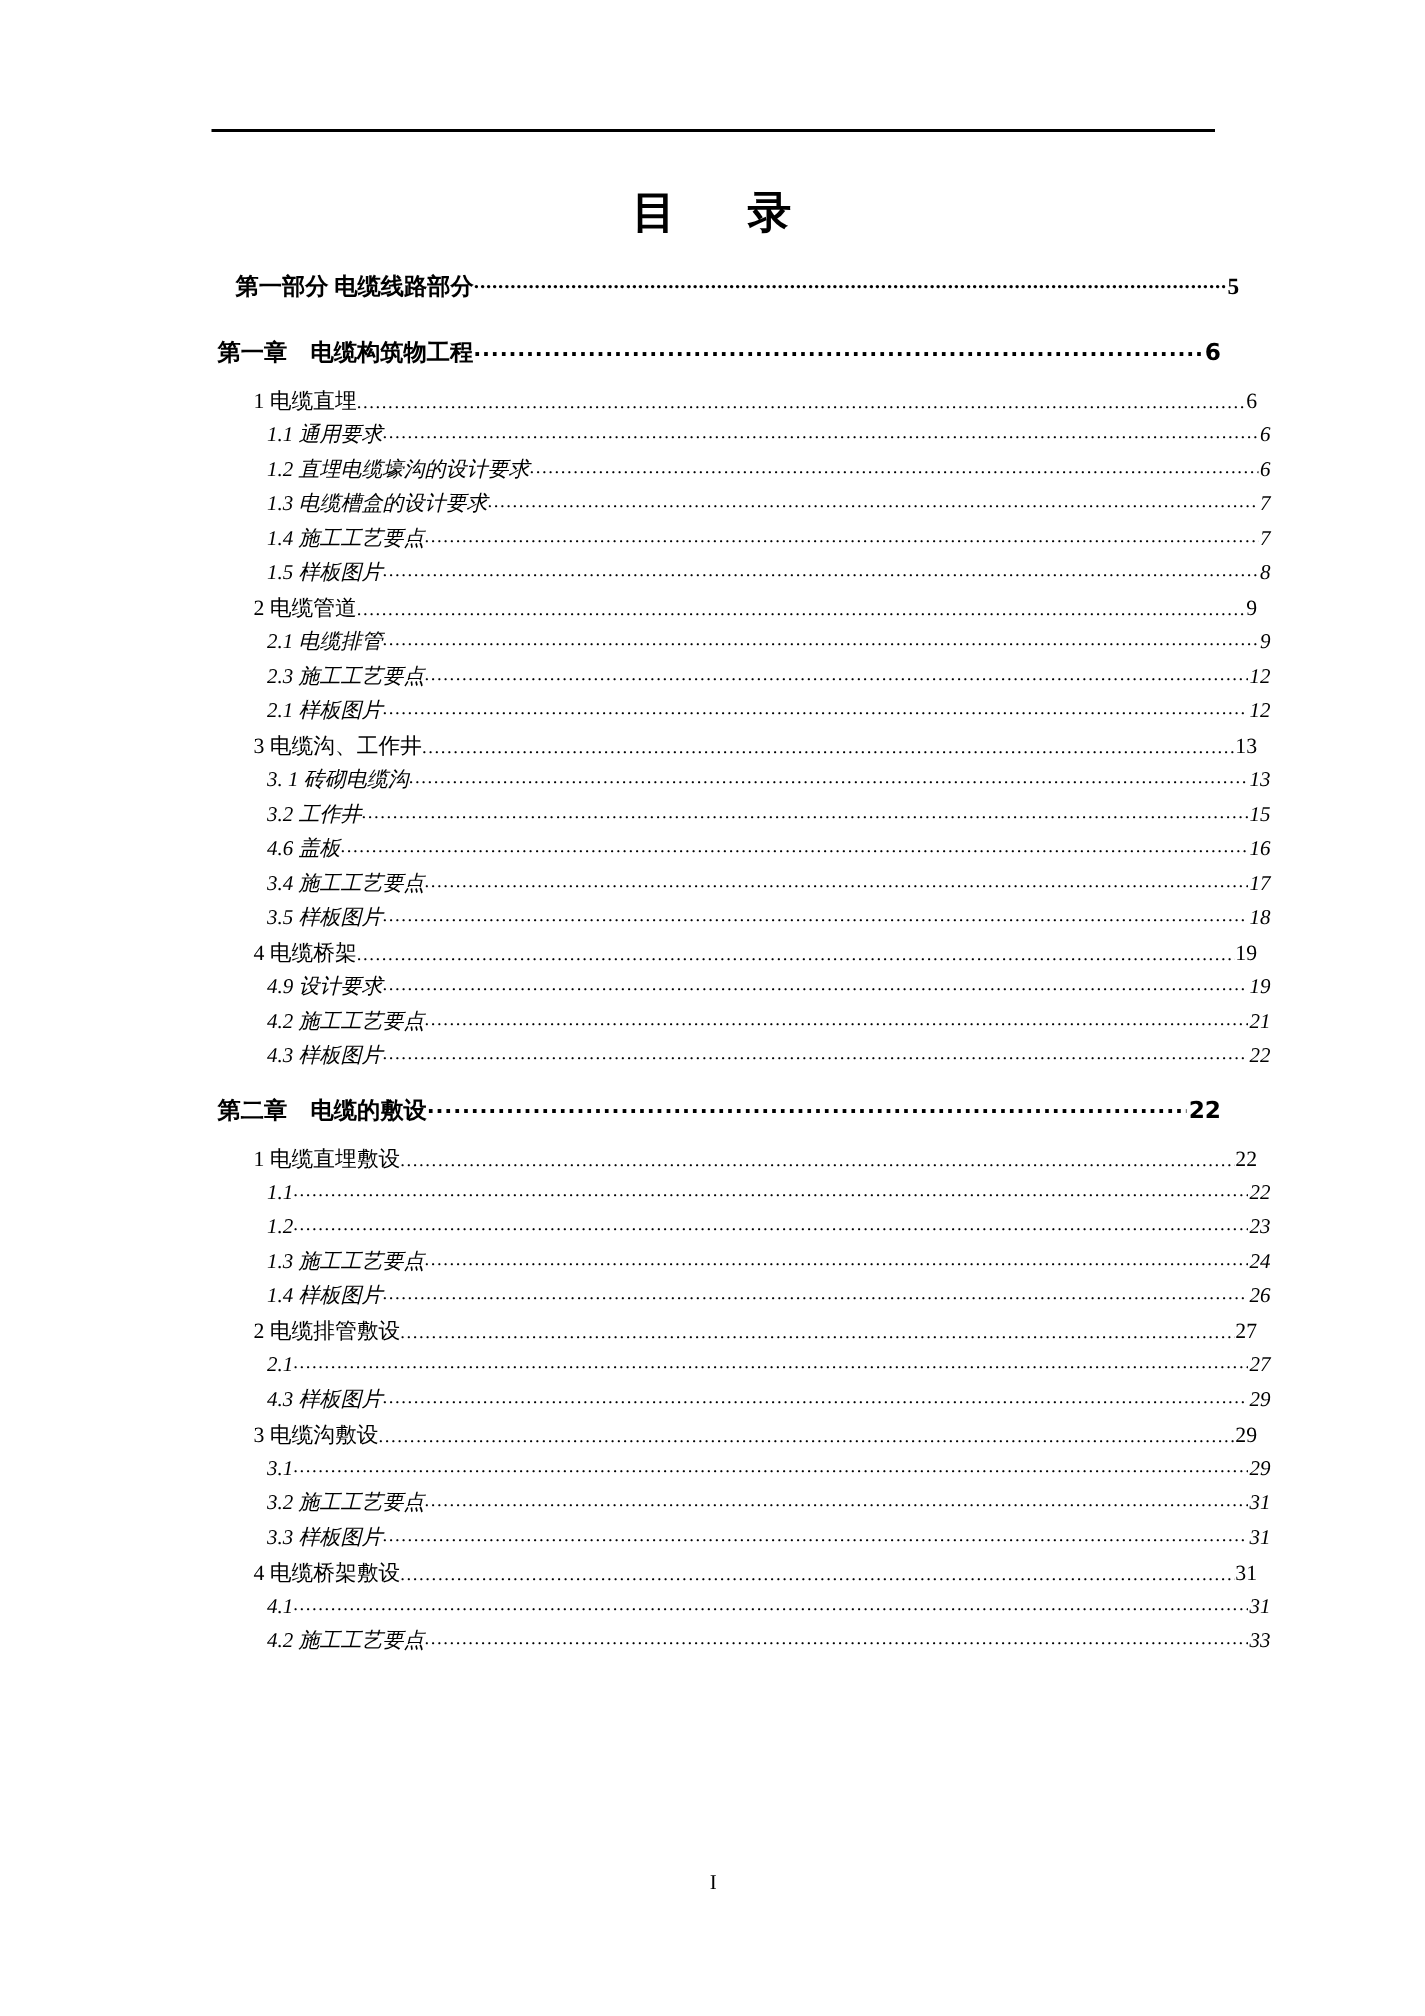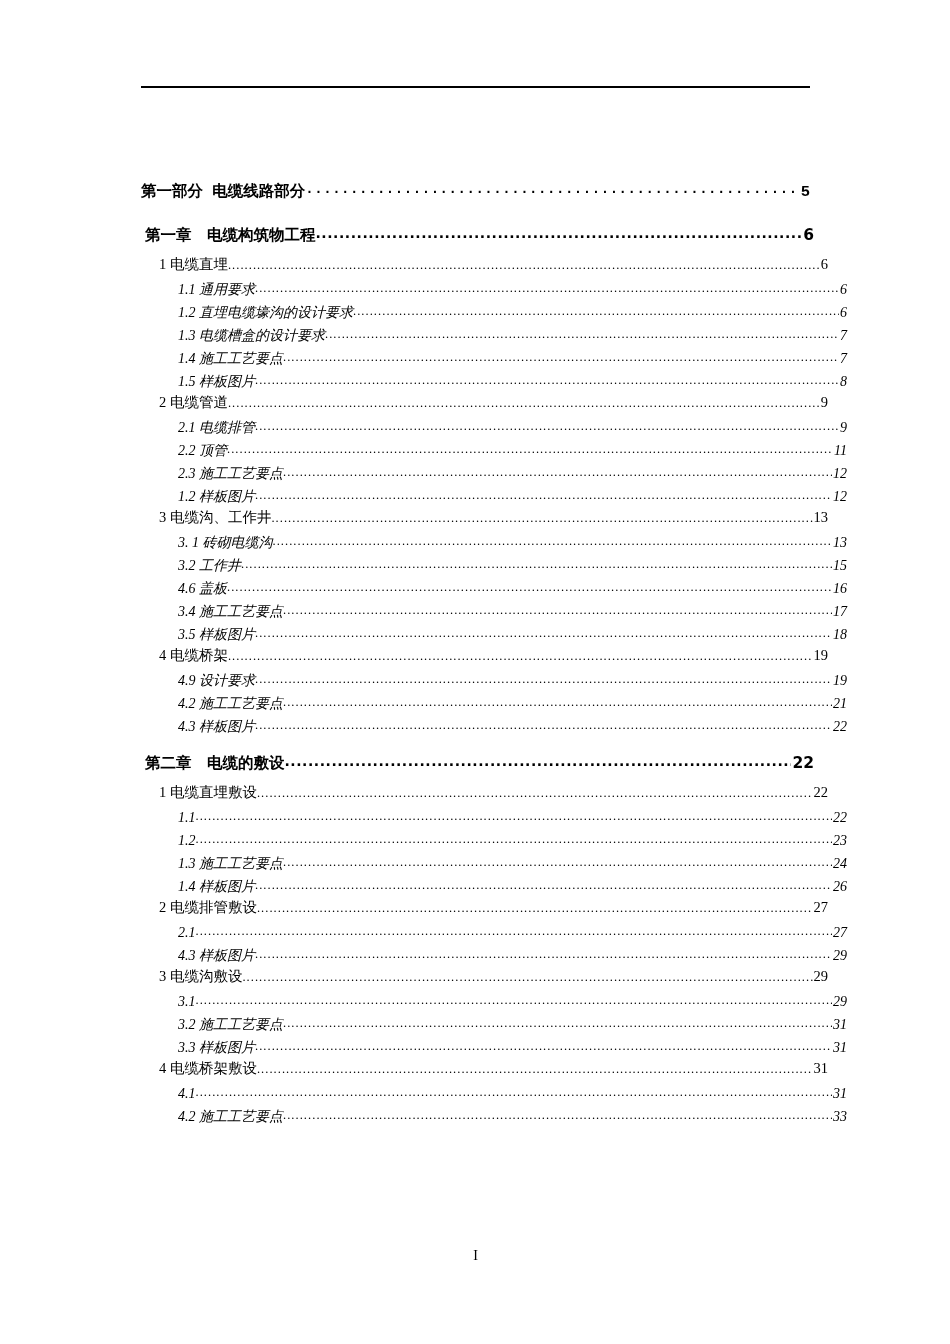--- a/index.html
+++ b/index.html
@@ -94,22 +94,22 @@
   .toc-page {
     flex: 0 0 auto;
     text-align: right;
     padding-left: 1px;
   }
 
   
   .lvl-part {
     font-size: 15.5px;
     font-weight: bold;
-    font-family: Liberation Mono, monospace;
-    margin-left: 0;
+    font-family: Liberation Serif, serif;
+    margin-left: 16px;
     height: 23px;
     align-items: baseline;
   }
   .lvl-part .toc-dots::before {
     letter-spacing: 0.55px;
     font-weight: bold;
     font-size: 14px;
   }
 
   
@@ -123,23 +123,23 @@
   }
   .lvl-chap .toc-dots::before {
     letter-spacing: 0.55px;
     font-weight: bold;
     font-size: 14px;
   }
 
   
   .lvl-2 {
     font-size: 14.5px;
-    margin-left: 18px;
+    margin-left: 28px;
     height: 23px;
-    align-items: flex-start;
+    align-items: center;
   }
   .lvl-2 .toc-dots::before {
     letter-spacing: 1.05px;
     font-size: 12.5px;
   }
 
   
   .lvl-3 {
     font-size: 14px;
     font-style: italic;
@@ -169,20 +169,21 @@
     font-family: "Liberation Serif", "DejaVu Serif", serif;
   }
 </style>
 </head>
 <body>
 
 <div class="page">
 
   <div class="header-rule"></div>
 
+  <div class="doc-title"><span>目</span><span class="gap"></span><span>录</span></div>
 
   <div class="toc" id="toc-list">
       <div class="toc-row lvl-part">
         <span class="toc-label">第一部分  电缆线路部分</span>
         <span class="toc-dots"></span>
         <span class="toc-page">5</span>
       </div>
       <div class="spacer-below-part"></div>
       <div class="spacer-above-chap"></div>
       <div class="toc-row lvl-chap">
@@ -225,31 +226,26 @@
         <span class="toc-label">2 电缆管道</span>
         <span class="toc-dots"></span>
         <span class="toc-page">9</span>
       </div>
       <div class="toc-row lvl-3">
         <span class="toc-label">2.1 电缆排管</span>
         <span class="toc-dots"></span>
         <span class="toc-page">9</span>
       </div>
       <div class="toc-row lvl-3">
-        <span class="toc-label">2.2 顶管</span>
-        <span class="toc-dots"></span>
-        <span class="toc-page">11</span>
-      </div>
-      <div class="toc-row lvl-3">
         <span class="toc-label">2.3 施工工艺要点</span>
         <span class="toc-dots"></span>
         <span class="toc-page">12</span>
       </div>
       <div class="toc-row lvl-3">
-        <span class="toc-label">1.2 样板图片</span>
+        <span class="toc-label">2.1 样板图片</span>
         <span class="toc-dots"></span>
         <span class="toc-page">12</span>
       </div>
       <div class="toc-row lvl-2">
         <span class="toc-label">3 电缆沟、工作井</span>
         <span class="toc-dots"></span>
         <span class="toc-page">13</span>
       </div>
       <div class="toc-row lvl-3">
         <span class="toc-label">3. 1  砖砌电缆沟</span>

